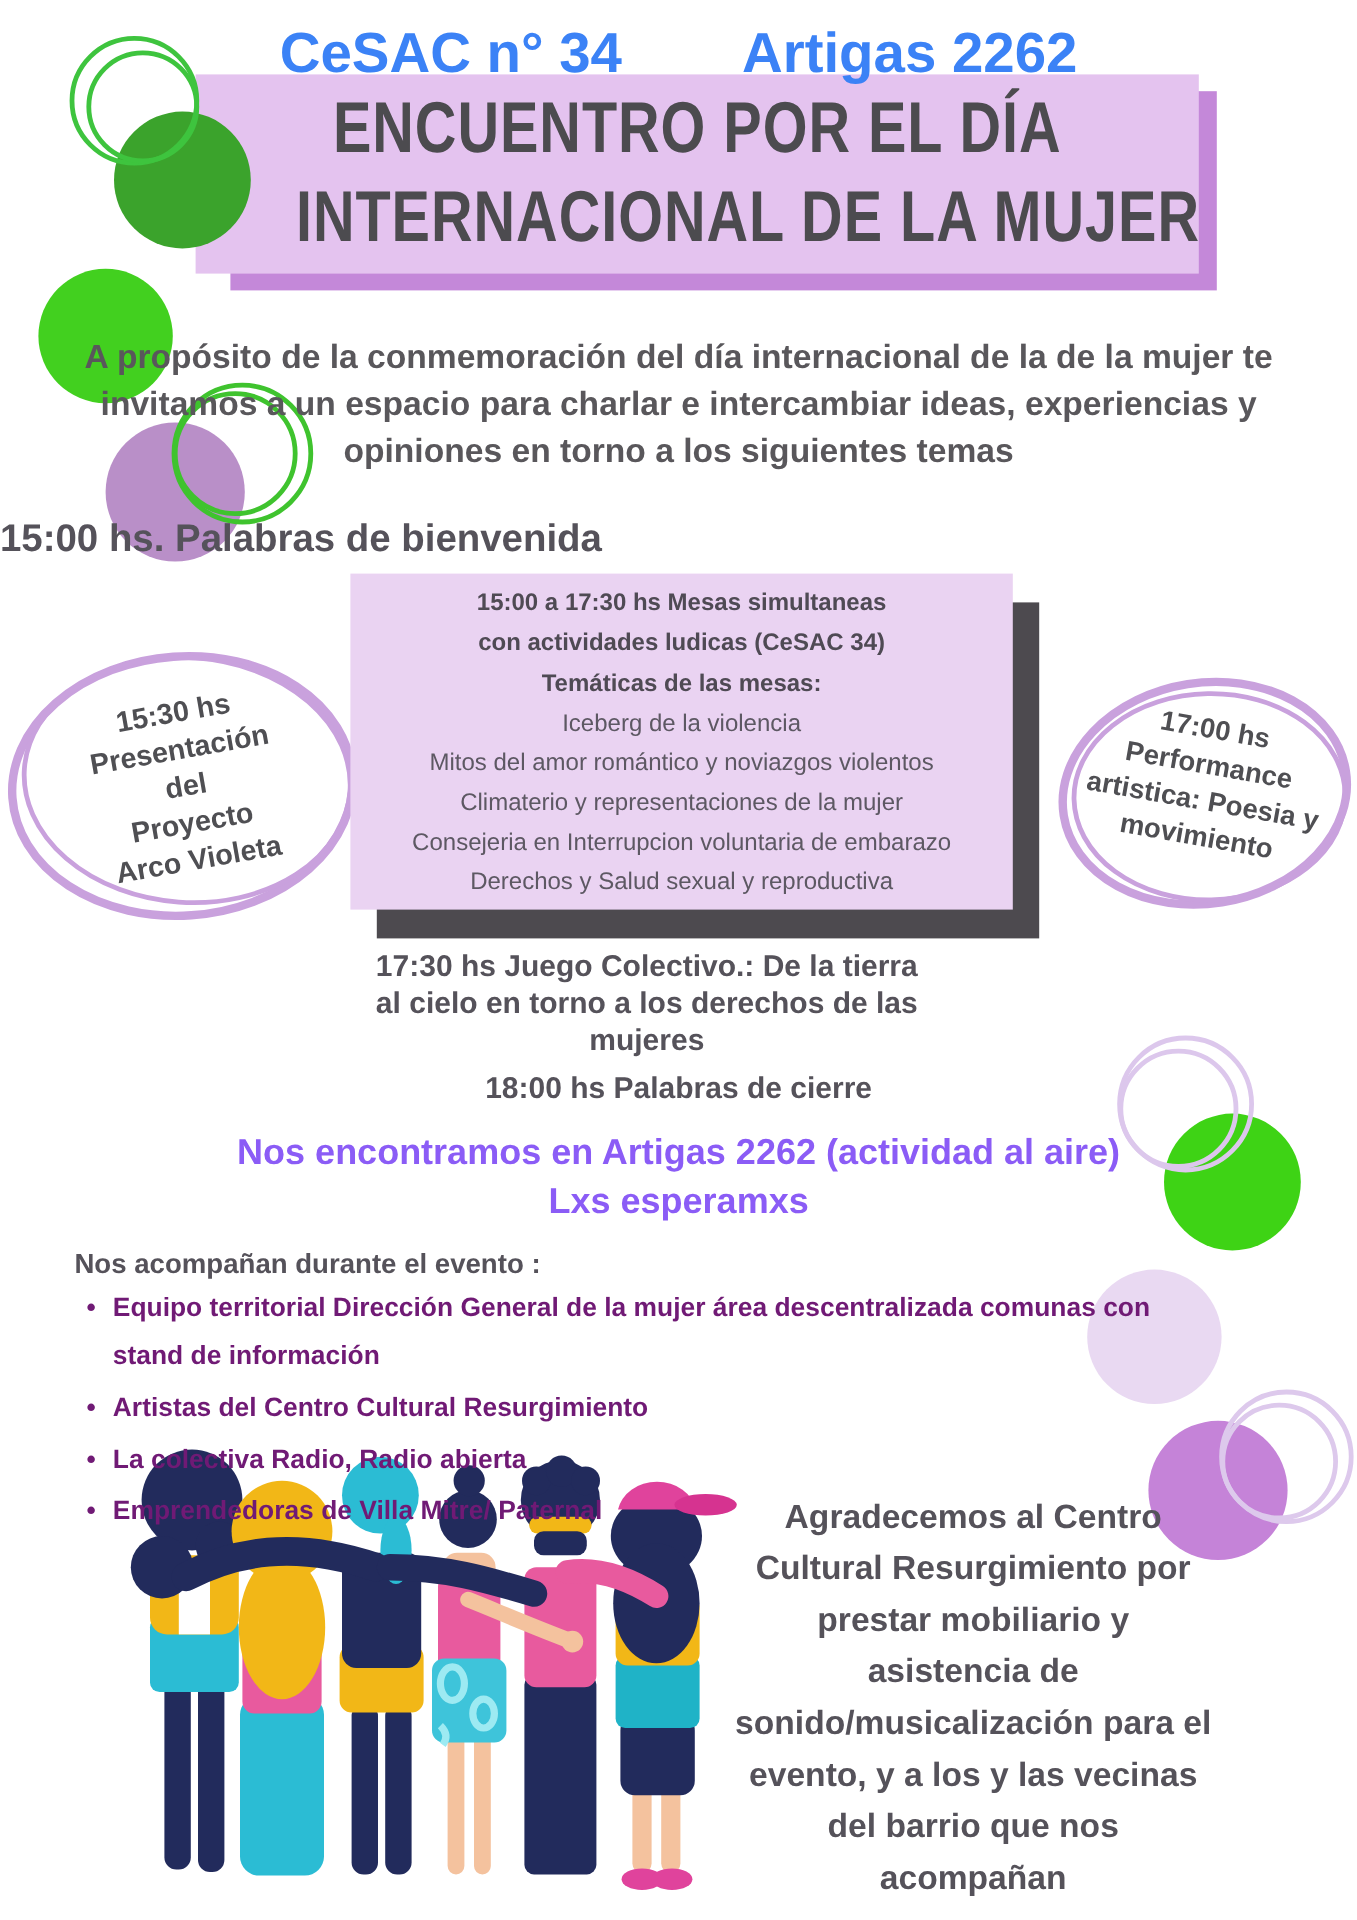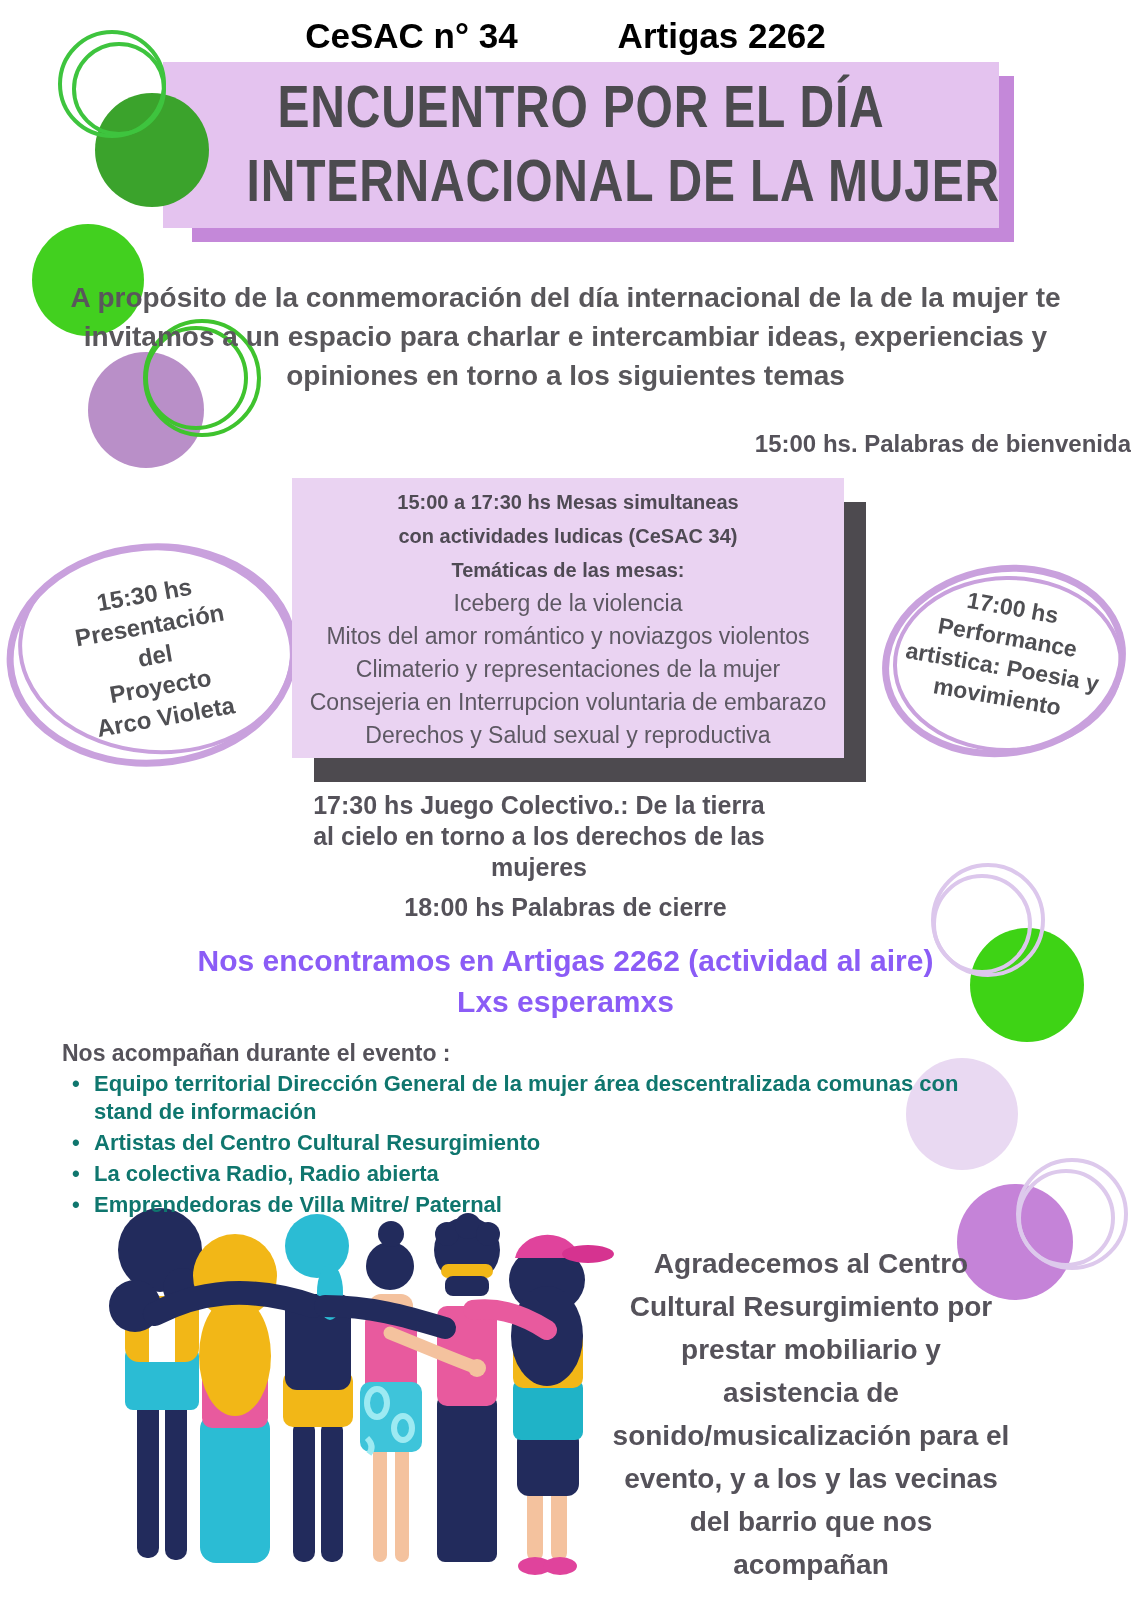--- a/index.html
+++ b/index.html
@@ -3,52 +3,52 @@
 <meta charset="utf-8">
 <style>
   html,body{margin:0;padding:0;background:#888;}
   .poster{
     position:relative;width:1131px;height:1600px;background:#ffffff;overflow:hidden;
     font-family:"Liberation Sans",sans-serif;color:#55525a;margin:0 auto;
   }
   .abs{position:absolute;}
   
   .subtitle{left:0;top:16px;width:100%;display:flex;justify-content:center;gap:100px;
-    font-size:35px;font-weight:bold;color:#000000;z-index:2;}
+    font-size:47px;font-weight:bold;color:#3b82f6;z-index:2;}
   .banner-shadow{left:192px;top:76px;width:822px;height:166px;background:#c488d9;z-index:0;}
   .banner{left:163px;top:62px;width:836px;height:166px;background:#e4c3ef;z-index:0;}
   .banner-title{left:163px;top:70px;width:836px;z-index:2;text-align:center;
     font-size:60px;line-height:74px;font-weight:bold;color:#4c4b4f;letter-spacing:1px;
     transform:scaleX(0.80);transform-origin:50% 50%;white-space:nowrap;}
   
   .intro{left:35px;top:278px;width:1061px;text-align:center;font-size:28px;font-weight:bold;
     line-height:39px;color:#59575b;z-index:2;}
-  .welcome{left:0;top:430px;width:1131px;text-align:right;font-size:24px;font-weight:bold;z-index:2;}
+  .welcome{left:0;top:430px;width:1131px;text-align:left;font-size:32px;font-weight:bold;z-index:2;}
   
   .box-shadow{left:314px;top:502px;width:552px;height:280px;background:#4d4a4f;z-index:0;}
   .agenda-box{left:292px;top:478px;width:552px;height:280px;background:#ead3f2;z-index:2;
     display:flex;flex-direction:column;justify-content:center;text-align:center;}
   .agenda-box .h{font-size:20px;font-weight:bold;line-height:34px;color:#4f4a54;}
-  .agenda-box .t{font-size:23px;line-height:33px;color:#5d5863;}
+  .agenda-box .t{font-size:20px;line-height:33px;color:#5d5863;}
   
   .bubble-left-text{left:40px;top:578px;width:230px;text-align:center;transform:rotate(-10deg);
     font-size:24px;font-weight:bold;line-height:31px;color:#4f4f53;z-index:2;}
   .bubble-right-text{left:880px;top:592px;width:250px;text-align:center;transform:rotate(10deg);
     font-size:23px;font-weight:bold;line-height:30px;color:#4f4f53;z-index:2;}
   
   .game{left:224px;top:790px;width:630px;text-align:center;font-size:25px;font-weight:bold;
     line-height:31px;z-index:2;}
   .closing{left:0;top:893px;width:1131px;text-align:center;font-size:25px;font-weight:bold;z-index:2;}
   .location{left:60px;top:940px;width:1011px;text-align:center;font-size:30px;font-weight:bold;
     line-height:41px;color:#8b5cf6;z-index:2;}
   
   .participants-heading{left:62px;top:1040px;font-size:23px;font-weight:bold;z-index:2;}
   .participants-list{left:66px;top:1070px;width:915px;margin:0;padding:0;list-style:none;z-index:2;}
   .participants-list li{position:relative;padding-left:28px;font-size:22px;font-weight:bold;
-    line-height:28px;margin-bottom:3px;color:#0f766e;}
+    line-height:40px;margin-bottom:3px;color:#701a75;}
   .participants-list li::before{content:"•";position:absolute;left:6px;top:0;}
   
   .thanks{left:612px;top:1242px;width:398px;text-align:center;font-size:28px;font-weight:bold;
     line-height:43px;color:#55525a;z-index:2;}
   
   .decor{left:0;top:0;z-index:1;}
   .illustration{left:85px;top:1188px;z-index:1;}
 </style>
 </head>
 <body>

